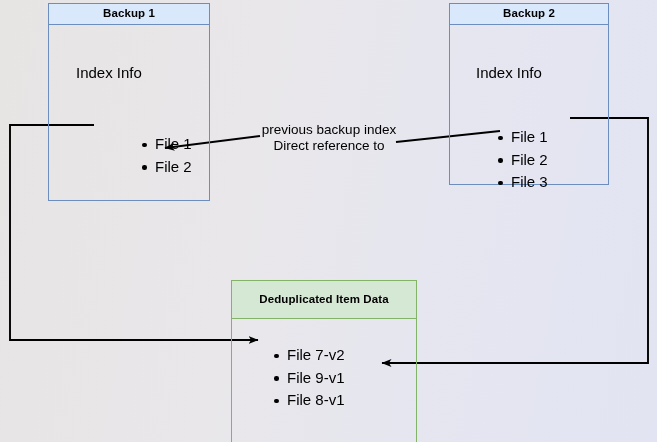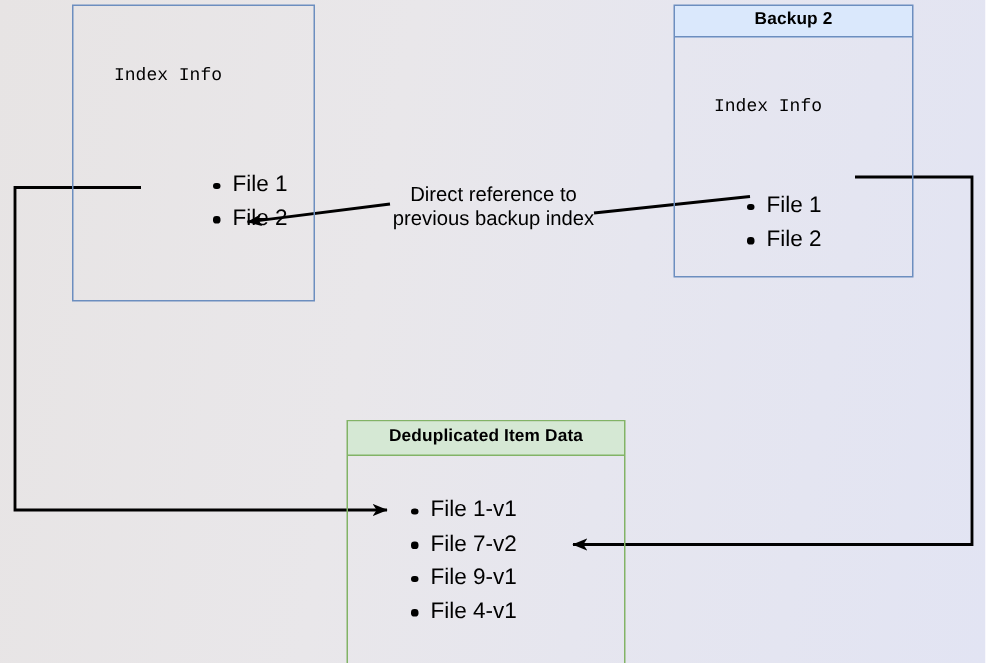--- a/index.html
+++ b/index.html
@@ -57,25 +57,24 @@
     border-bottom-color: #82b366;
   }
   .box-body {
     position: relative;
     box-sizing: border-box;
     width: 100%;
   }
   
   .plain-label {
     position: absolute;
-    font-size: 12px;
+    font-size: 15px;
     color: #000000;
     white-space: nowrap;
     line-height: 1.18;
-    font-family: Liberation Mono, monospace;
   }
   .bullet-list {
     position: absolute;
     margin: 0;
     padding: 0;
     list-style: none;
   }
   .bullet-list li {
     position: relative;
     font-size: 15px;
@@ -118,50 +117,51 @@
     <path d="M 94,125 L 10,125 L 10,340 L 258,340" fill="none" stroke="#000000" stroke-width="1.9" marker-end="url(#arrowEnd)"></path>
 
     <path d="M 570,118 L 648,118 L 648,363 L 382,363" fill="none" stroke="#000000" stroke-width="1.9" marker-end="url(#arrowEnd)"></path>
 
     <path d="M 500,131 L 396,142" fill="none" stroke="#000000" stroke-width="1.9"></path>
 
     <path d="M 260,136 L 165,148" fill="none" stroke="#000000" stroke-width="1.9" marker-end="url(#arrowEnd)"></path>
   </svg>
 
   <div class="box" style="left:48px; top:3px; width:162px; height:198px;">
+    <div class="box-header" style="height:21px;">Backup 1</div>
     <div class="box-body" style="height:173px;">
       <div class="plain-label" style="left:27px; top:39px;">Index Info</div>
       <ul class="bullet-list" style="left:91px; top:108px;">
         <li>File 1</li>
         <li>File 2</li>
       </ul>
     </div>
   </div>
 
   <div class="box" style="left:449px; top:3px; width:160px; height:182px;">
     <div class="box-header" style="height:21px;">Backup 2</div>
     <div class="box-body" style="height:173px;">
       <div class="plain-label" style="left:26px; top:39px;">Index Info</div>
       <ul class="bullet-list" style="left:46px; top:101px;">
         <li>File 1</li>
         <li>File 2</li>
+        <li>File 3</li>
       </ul>
     </div>
   </div>
 
   <div class="box green" style="left:231px; top:280px; width:186px; height:165px;">
-    <div class="box-header" style="height:23px;">Deduplicated Item Data</div>
+    <div class="box-header" style="height:38px;">Deduplicated Item Data</div>
     <div class="box-body" style="height:140px;">
       <ul class="bullet-list" style="left:40px; top:25px;">
-        <li>File 1-v1</li>
         <li>File 7-v2</li>
         <li>File 9-v1</li>
-        <li>File 4-v1</li>
+        <li>File 8-v1</li>
       </ul>
     </div>
   </div>
 
   <div class="edge-label" style="left:249px; top:122px; width:160px;">
+    <div>previous backup index</div>
     <div>Direct reference to</div>
-    <div>previous backup index</div>
   </div>
 
 </div>
 
 </body></html>

